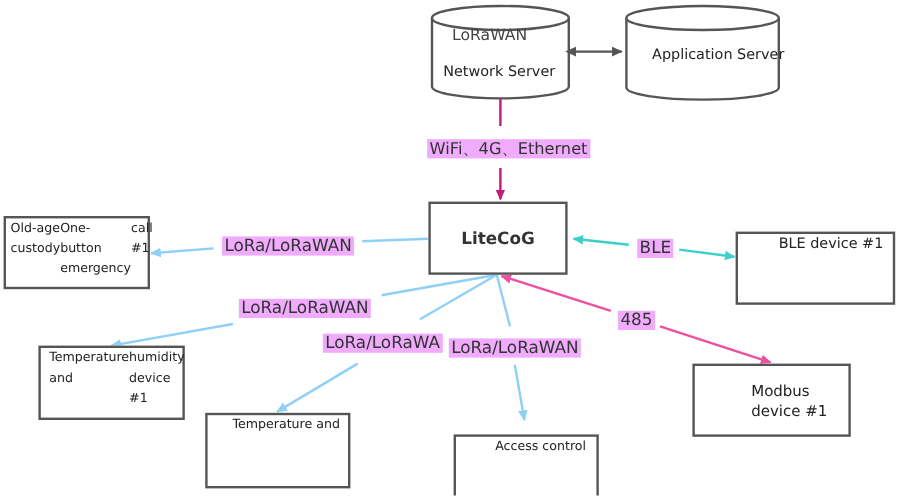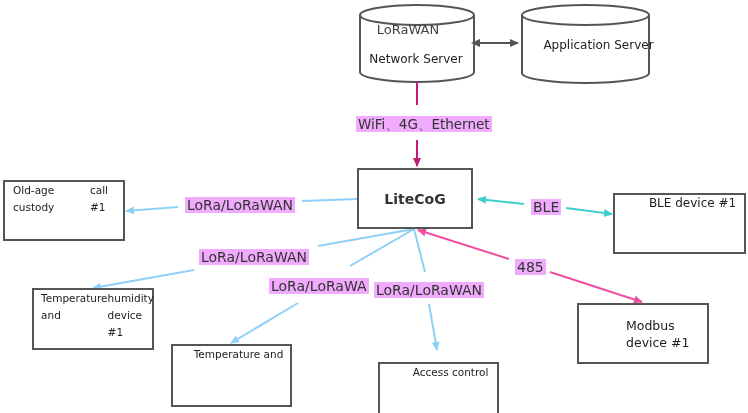--- a/index.html
+++ b/index.html
@@ -76,20 +76,21 @@
 <div class="cyl-text" style="left:522px; top:38px; width:127px;margin-left:13px;">Application Server</div>
 
 <div class="lbl" style="left:356px; top:116px; font-size:13.5px;">WiFi、4G、Ethernet</div>
 
 <div class="box" style="left:357px; top:168px; width:116px; height:61px; align-items:center;">
   <span style="font-weight:bold; font-size:14px; color:#333;">LiteCoG</span>
 </div>
 
 <div class="box" style="left:3px; top:180px; width:122px; height:61px; padding-left:8px;">
   <span class="t">Old-age custody</span>
+  <span class="t">One-button emergency</span>
   <span class="t">call #1</span>
 </div>
 
 <div class="box" style="left:32px; top:288px; width:122px; height:62px; padding-left:9px;">
   <span class="t">Temperature and</span>
   <span class="t">humidity device #1</span>
 </div>
 
 <div class="box" style="left:171px; top:344px; width:121px; height:63px; padding-left:14px;">
   <span class="t">Temperature and</span>

